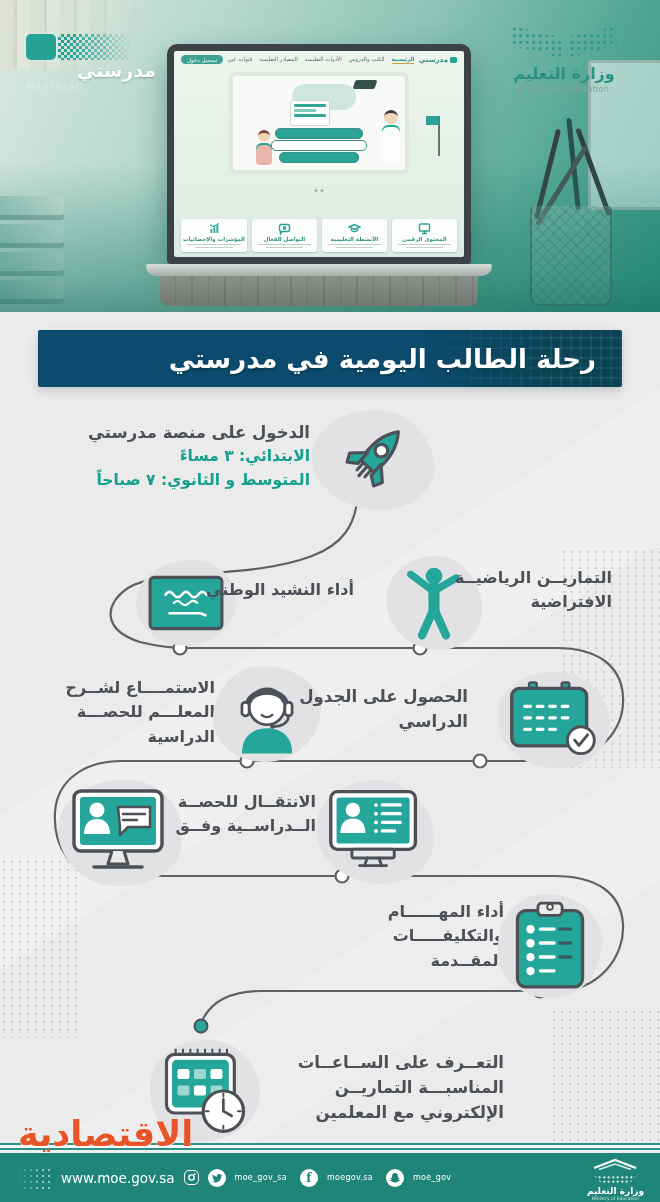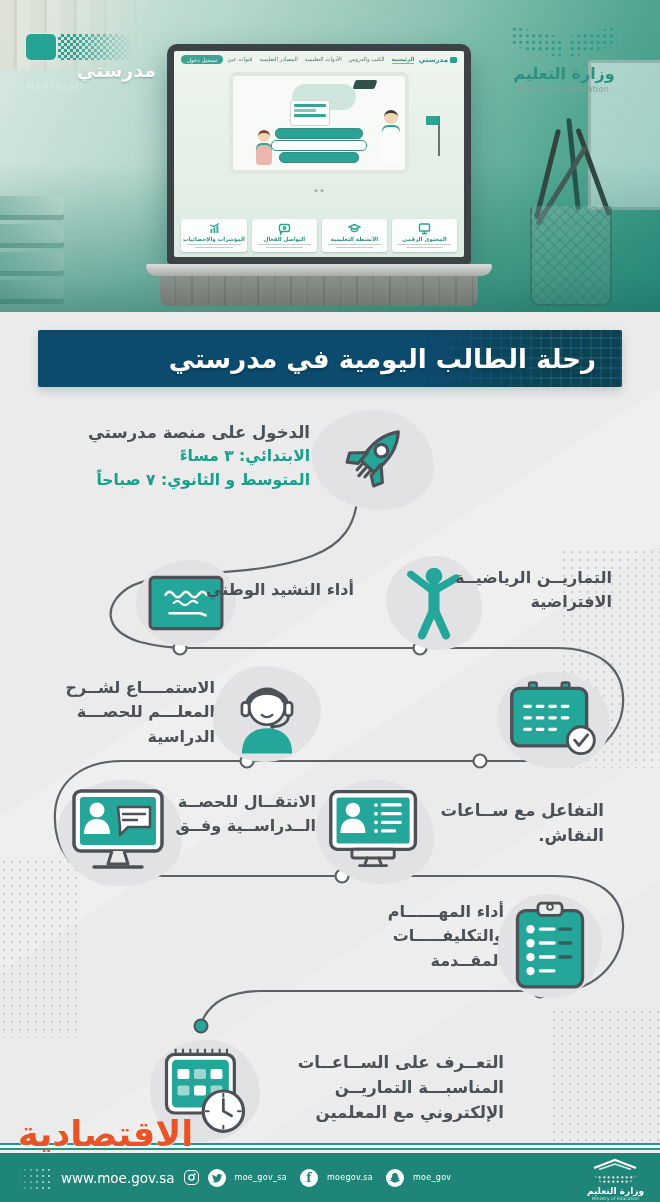--- a/index.html
+++ b/index.html
@@ -357,20 +357,24 @@
         <circle cx="48" cy="36" r="20" fill="#fff" stroke="#4b5157" stroke-width="3"></circle>
         <path d="M30 30 C34 18 62 18 66 30" fill="none" stroke="#4b5157" stroke-width="3" stroke-linecap="round"></path>
         <path d="M25 36 C25 12 71 12 71 36" fill="none" stroke="#4b5157" stroke-width="4" stroke-linecap="round"></path>
         <rect x="20" y="31" width="8" height="15" rx="3.5" fill="#fff" stroke="#4b5157" stroke-width="3"></rect>
         <rect x="68" y="31" width="8" height="15" rx="3.5" fill="#fff" stroke="#4b5157" stroke-width="3"></rect>
         <path d="M72 46 C72 55 63 58 56 58" fill="none" stroke="#4b5157" stroke-width="3" stroke-linecap="round"></path>
         <circle cx="54" cy="58" r="2.5" fill="#4b5157"></circle>
         <path d="M42 45 q6 5 12 0" fill="none" stroke="#4b5157" stroke-width="2.5" stroke-linecap="round"></path>
       </svg>
     </div>
+    <div class="step-text" style="left:318px; top:296px; width:150px">
+      <span class="tl">الحصول على الجدول</span>
+      <span class="tl">الدراسي</span>
+    </div>
     <div class="blob" style="left:498px; top:284px; width:112px; height:96px; border-radius:50% 50% 46% 54%/44% 56% 48% 52%">
       <svg width="96" height="84" viewBox="0 0 100 86">
         <rect x="24" y="4" width="8" height="10" rx="2" fill="#24a79a" stroke="#4b5157" stroke-width="2.5"></rect>
         <rect x="58" y="4" width="8" height="10" rx="2" fill="#24a79a" stroke="#4b5157" stroke-width="2.5"></rect>
         <rect x="6" y="10" width="78" height="60" rx="8" fill="#24a79a" stroke="#4b5157" stroke-width="3.5"></rect>
         <g fill="#fff">
           <rect x="18" y="27" width="9" height="3.5" rx="1.5"></rect>
             <rect x="31" y="27" width="9" height="3.5" rx="1.5"></rect>
             <rect x="44" y="27" width="9" height="3.5" rx="1.5"></rect>
             <rect x="57" y="27" width="9" height="3.5" rx="1.5"></rect>
@@ -415,24 +419,20 @@
           <circle cx="53" cy="27" r="2"></circle>
             <rect x="58" y="25.2" width="22" height="3.4" rx="1.6"></rect>
           <circle cx="53" cy="36" r="2"></circle>
             <rect x="58" y="34.2" width="22" height="3.4" rx="1.6"></rect>
           <circle cx="53" cy="45" r="2"></circle>
             <rect x="58" y="43.2" width="16" height="3.4" rx="1.6"></rect>
         </g>
         <rect x="28" y="64" width="44" height="9" rx="2" fill="#e9eae9" stroke="#4b5157" stroke-width="3"></rect>
         <path d="M44 73 l-3 8 M56 73 l3 8 M36 81 h28" fill="none" stroke="#4b5157" stroke-width="3" stroke-linecap="round"></path>
       </svg>
-    </div>
-    <div class="step-text" style="left:428px; top:410px; width:176px">
-      <span class="tl">التفاعل مع ســاعات</span>
-      <span class="tl">النقاش.</span>
     </div>
 
     <div class="step-text" style="left:368px; top:512px; width:136px; font-size:16px">
       <span class="tl">أداء المهــــــام</span>
       <span class="tl">والتكليفـــــات</span>
       <span class="tl">المقــدمة</span>
     </div>
     <div class="blob" style="left:498px; top:506px; width:104px; height:104px; border-radius:46% 54% 48% 52%/52% 48% 56% 44%">
       <svg width="80" height="90" viewBox="0 0 86 96">
         <rect x="8" y="10" width="70" height="82" rx="9" fill="#24a79a" stroke="#4b5157" stroke-width="3.5"></rect>

